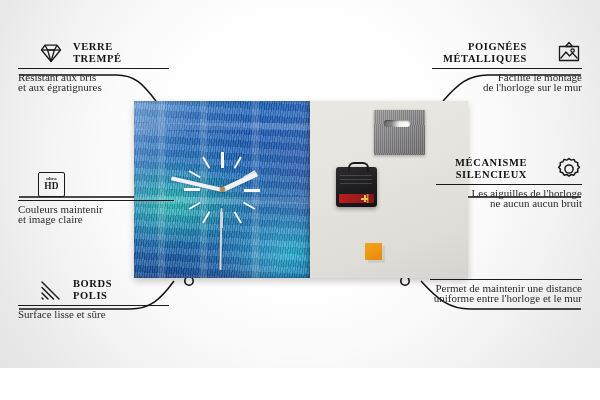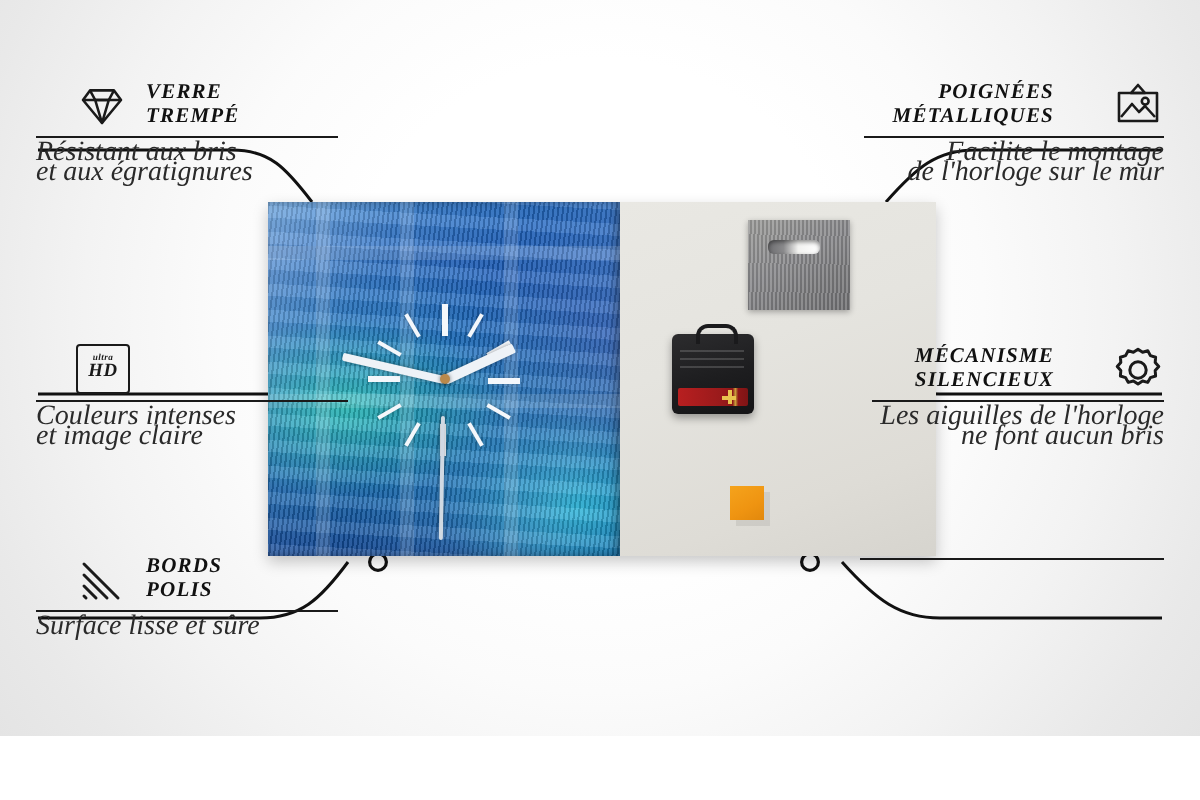--- a/index.html
+++ b/index.html
@@ -6,21 +6,20 @@
   body{
     width:600px;height:400px;overflow:hidden;
     font-family:"Liberation Serif", serif;
     background:#ffffff;
   }
   #stage{
     position:relative;width:600px;height:368px;
     background:
       radial-gradient(circle at 50% 42%, #ffffff 0%, #ffffff 34%, #fbfbfb 52%, #f3f3f3 70%, #e9e9e9 88%, #e4e4e4 100%);
     overflow:hidden;
-    font-style:italic;
   }
 
   
   #connectors{position:absolute;left:0;top:0;width:600px;height:400px;}
 
   
   #product{
     position:absolute;left:134px;top:101px;width:334px;height:177px;
   }
   .panel-shadow{
@@ -102,41 +101,41 @@
   .co-head{display:flex;align-items:center;}
   .co-title{
     font-family:"Liberation Serif", serif;
     font-weight:bold;letter-spacing:.6px;color:#111;
     font-size:10.5px;line-height:12.5px;text-transform:uppercase;
     white-space:pre-line;
   }
   .co-rule{height:1.1px;background:#1a1a1a;margin-top:2px;}
   .co-sub{
     font-family:"Liberation Serif", serif;
-    font-size:14px;line-height:10.2px;color:#2a2a2a;margin-top:3px;white-space:pre-line;
+    font-size:11px;line-height:10.2px;color:#2a2a2a;margin-top:3px;white-space:pre-line;
   }
   .left .co-head{justify-content:flex-start;}
   .left .co-title{text-align:left;margin-left:9px;}
   .left .co-sub{text-align:left;}
   .right .co-head{justify-content:flex-end;}
   .right .co-title{text-align:right;margin-right:9px;}
   .right .co-sub{text-align:right;}
   .ico{width:26px;height:26px;flex:0 0 26px;display:block;padding-left:20px;}
   .ico svg{display:block;width:26px;height:26px;}
 
   
   #co-verre{left:18px;top:40px;width:160px;}
   #co-verre .co-rule{width:151px;}
   #co-impr{left:18px;top:172px;width:170px;}
   #co-impr .co-rule{width:156px;}
   #co-bords{left:18px;top:277px;width:160px;}
   #co-bords .co-rule{width:151px;}
   #co-poign{left:424px;top:40px;width:158px;}
   #co-poign .co-rule{width:150px;margin-left:8px;}
-  #co-meca{left:428px;top:172px;width:154px;}
+  #co-meca{left:428px;top:156px;width:154px;}
   #co-meca .co-rule{width:146px;margin-left:8px;}
   #co-entre{left:422px;top:277px;width:160px;}
   #co-entre .co-rule{width:152px;margin-left:8px;}
 
   .hd-box{
     width:25px;height:23px;border:1.4px solid #1a1a1a;border-radius:2px;
     display:flex;flex-direction:column;align-items:center;justify-content:center;line-height:1;
   }
   .hd-box .u{font-size:4.6px;font-weight:bold;letter-spacing:.2px;color:#1a1a1a;}
   .hd-box .h{font-size:9.4px;font-weight:bold;letter-spacing:.3px;color:#1a1a1a;margin-top:.5px;}
@@ -258,21 +257,21 @@
   <div class="callout left" id="co-impr">
     <div class="co-head">
       <span class="ico">
         <span class="hd-box">
           <span class="u">ultra</span>
           <span class="h">HD</span>
         </span>
       </span>
     </div>
     <div class="co-rule"></div>
-    <div class="co-sub">Couleurs intenses
+    <div class="co-sub">Couleurs maintenir
 et image claire</div>
   </div>
 
   <div class="callout right" id="co-poign">
     <div class="co-head">
       <span class="co-title">POIGNÉES
 MÉTALLIQUES</span>
       <span class="ico">
         <svg viewBox="0 0 26 26">
             <g fill="none" stroke="#1a1a1a" stroke-width="1.3" stroke-linejoin="round">
@@ -316,20 +315,22 @@
         <svg viewBox="0 0 26 26">
             <g fill="none" stroke="#1a1a1a" stroke-width="1.5" stroke-linejoin="round">
           <path d="M13 2.6 l2.3 1.5 2.6-.7 1.3 2.4 2.6.8 -.2 2.7 1.8 2 -1.8 2 .2 2.7 -2.6.8 -1.3 2.4 -2.6-.7 -2.3 1.5 -2.3-1.5 -2.6.7 -1.3-2.4 -2.6-.8 .2-2.7 -1.8-2 1.8-2 -.2-2.7 2.6-.8 1.3-2.4 2.6.7 Z"></path>
           <circle cx="13" cy="13" r="4.1"></circle>
         </g>
           </svg>
       </span>
     </div>
     <div class="co-rule"></div>
     <div class="co-sub">Les aiguilles de l'horloge
-ne font aucun bris</div>
+ne aucun aucun bruit</div>
   </div>
 
   <div class="callout right" id="co-entre">
     <div class="co-rule"></div>
+    <div class="co-sub">Permet de maintenir une distance
+uniforme entre l'horloge et le mur</div>
   </div>
 
 </div>
 
 </body></html>

